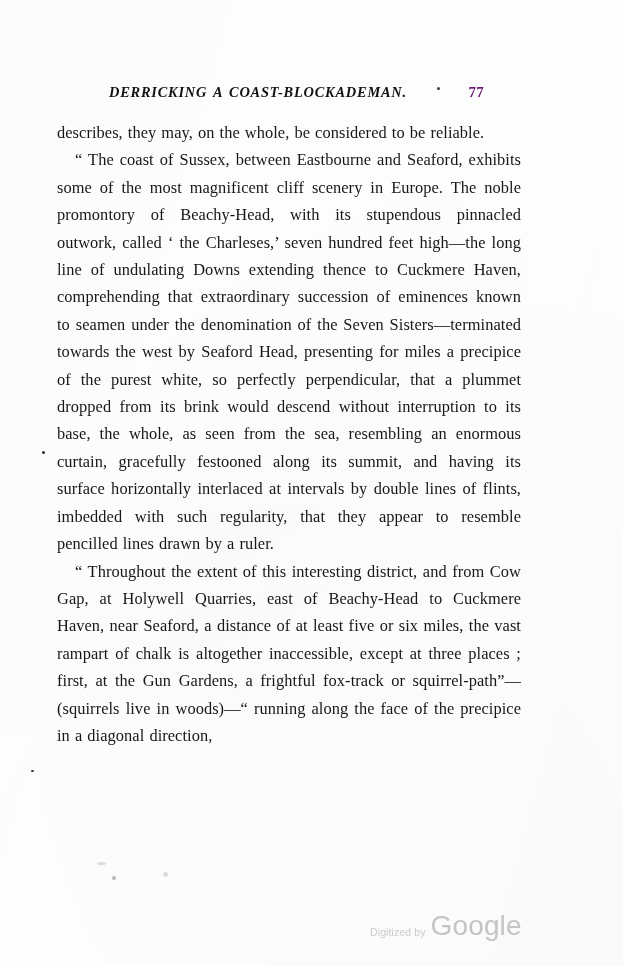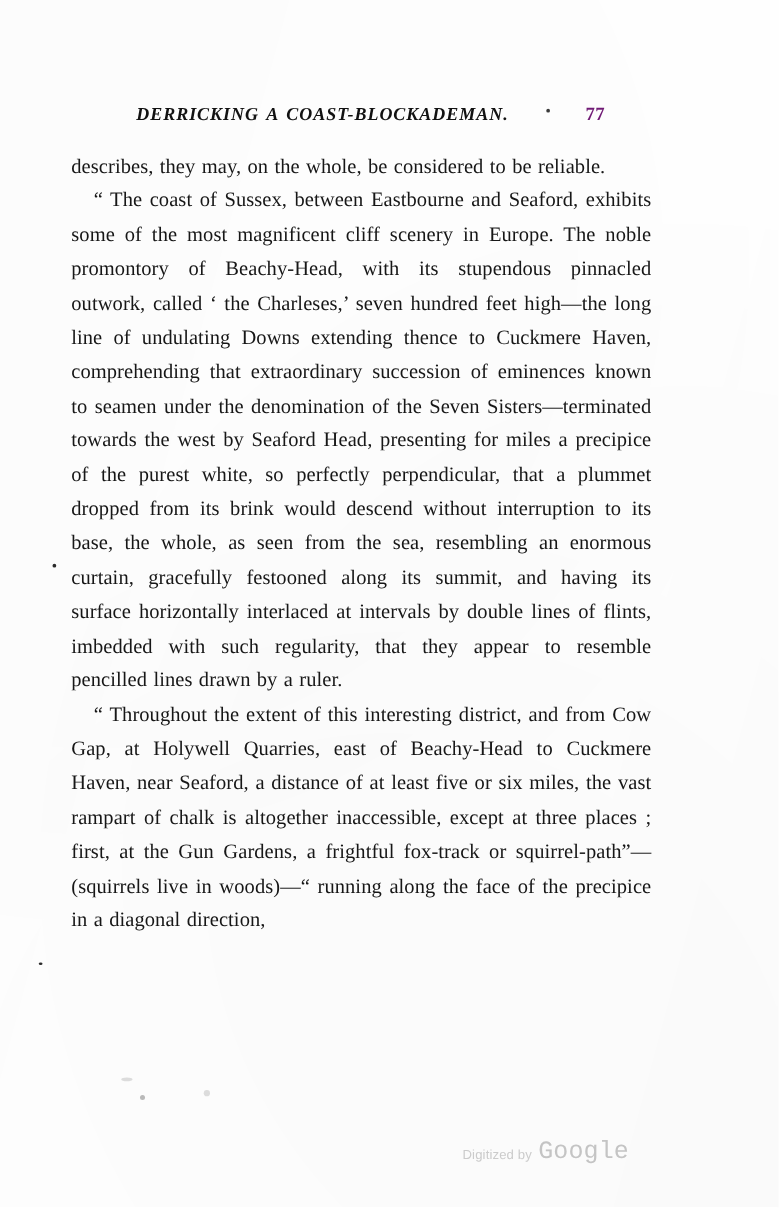--- a/index.html
+++ b/index.html
@@ -129,22 +129,22 @@
     font-family: "Liberation Sans", "DejaVu Sans", sans-serif;
     font-size: 10.5px;
     color: #cbcbcb;
     letter-spacing: .01em;
     margin-right: 5px;
     position: relative;
     top: -2px;
     filter: blur(.2px);
   }
   .wm-google {
-    font-family: Liberation Mono, monospace;
-    font-size: 20px;
+    font-family: Liberation Sans, sans-serif;
+    font-size: 28px;
     color: #c4c4c4;
     letter-spacing: .005em;
     line-height: 1;
     filter: blur(.15px);
   }
 </style>
 </head>
 <body>
 
 <div class="page">

